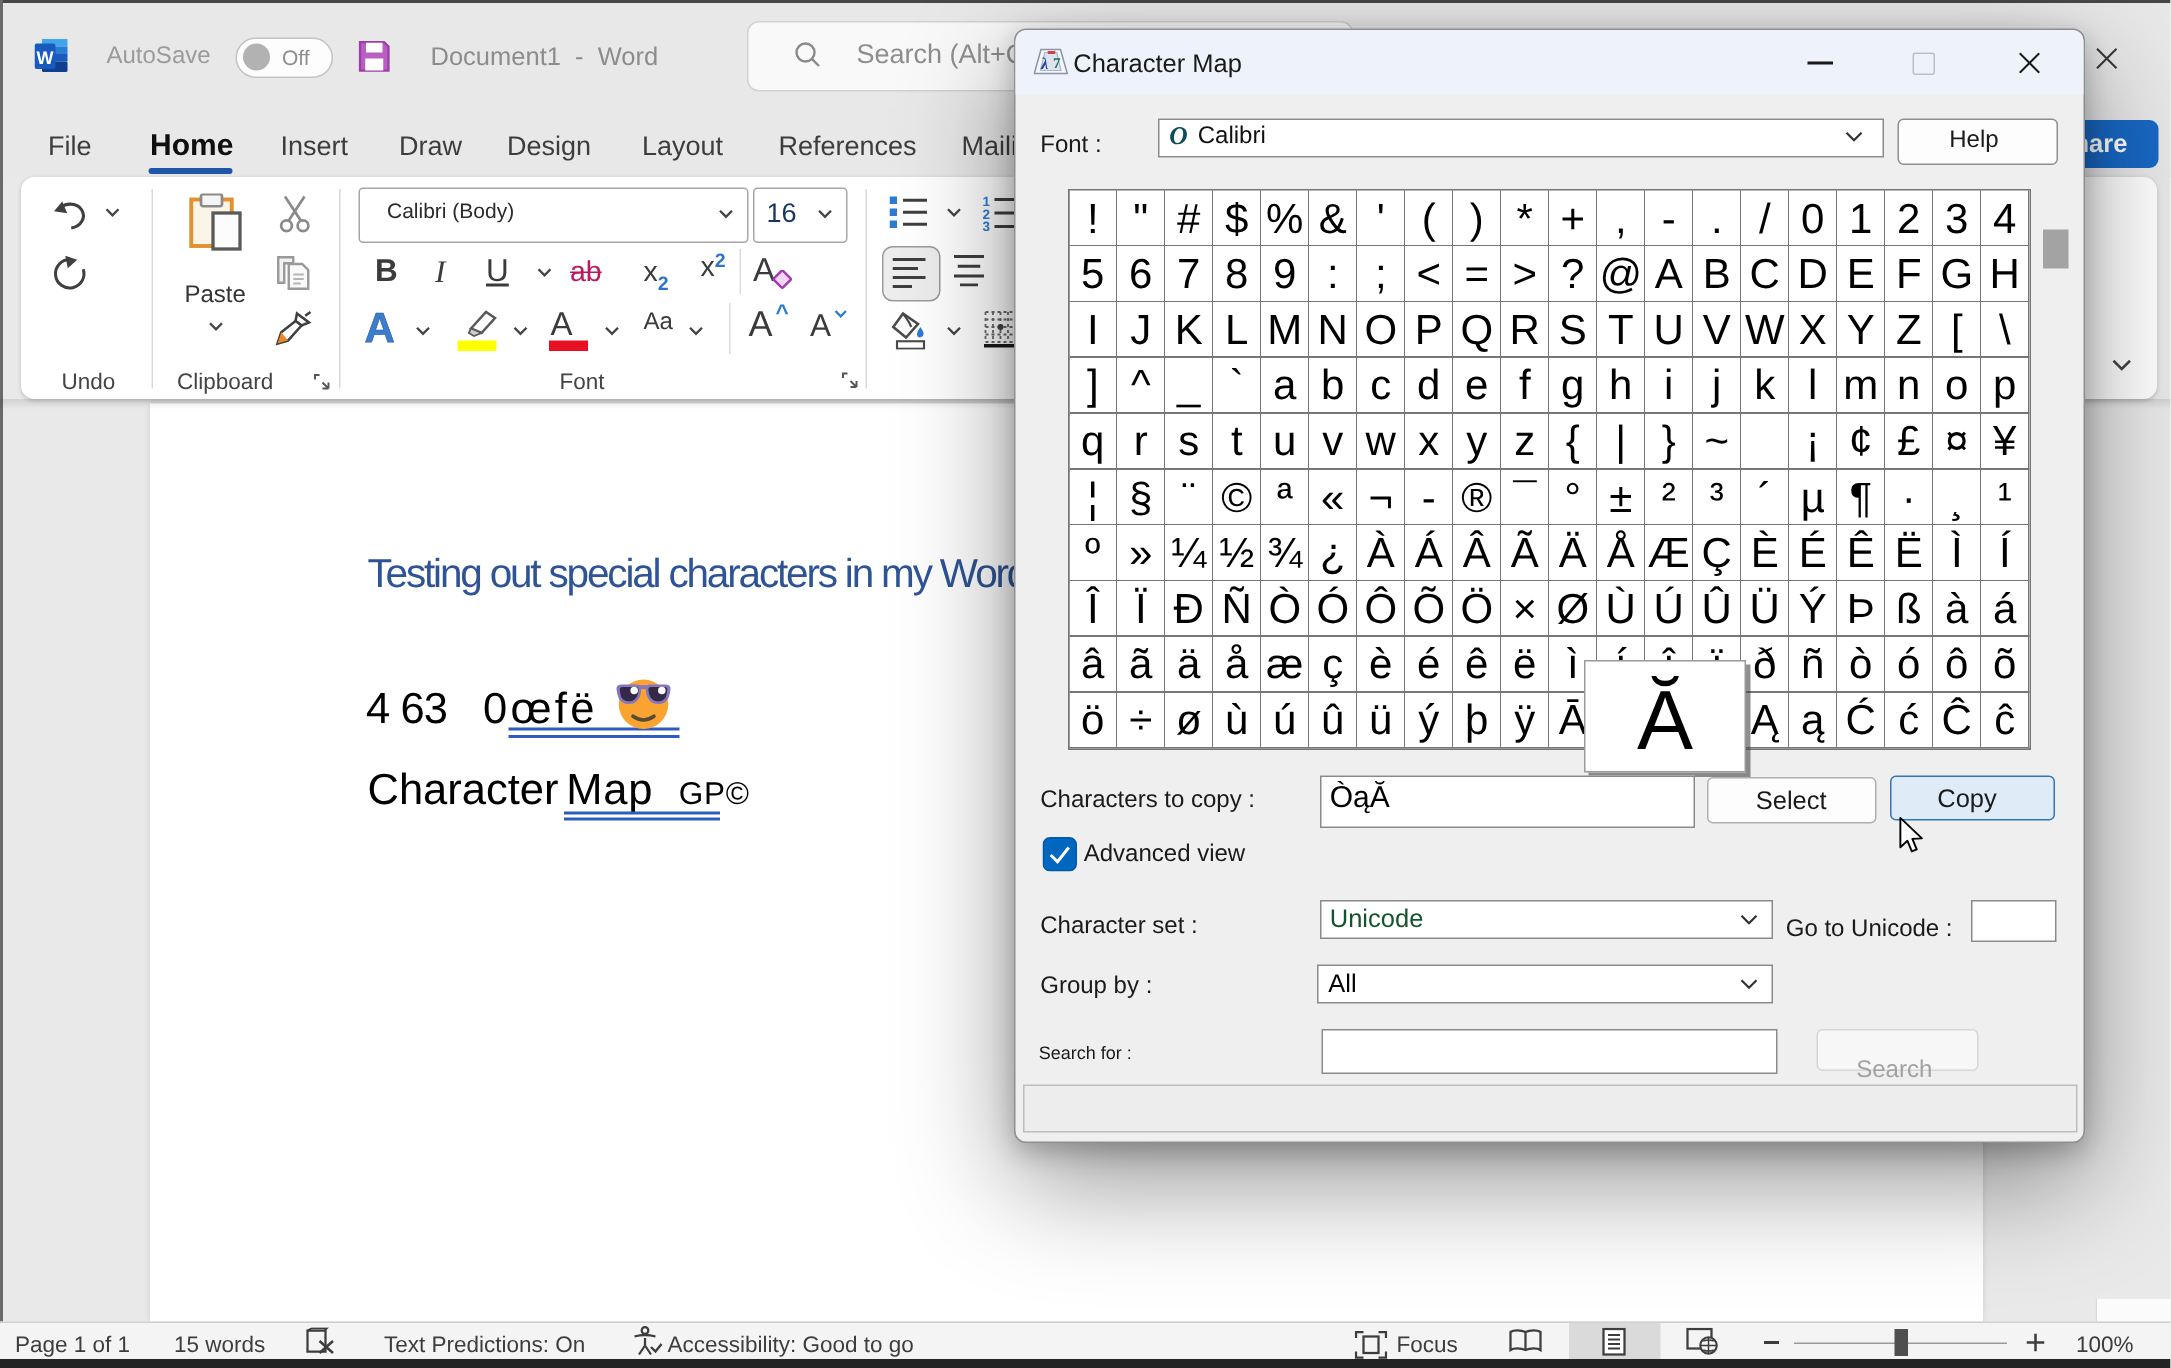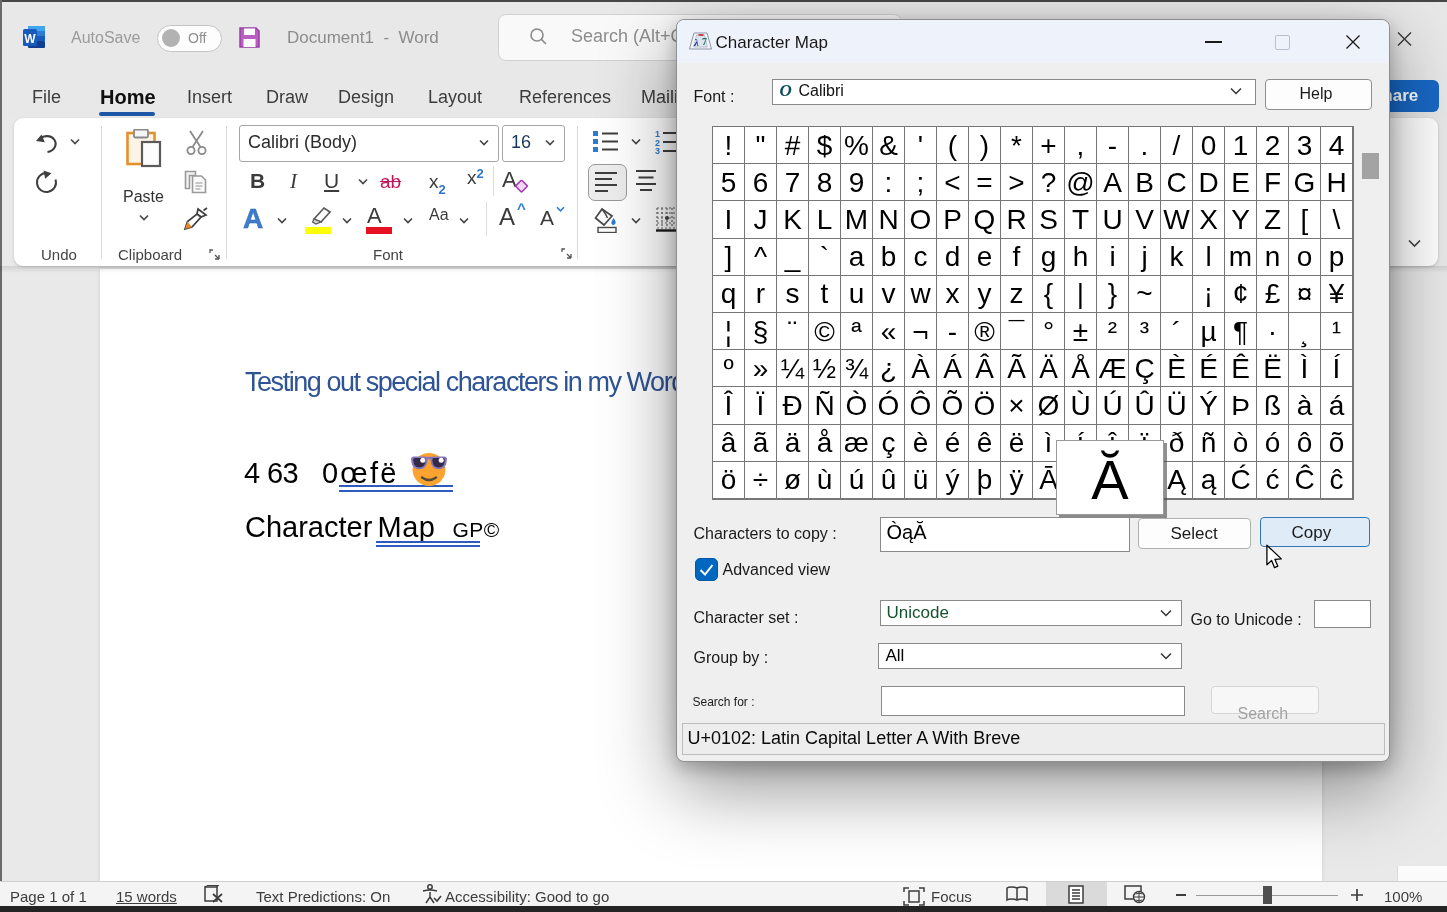--- a/index.html
+++ b/index.html
@@ -94,21 +94,21 @@
 <path d="M21.5 3.5 L25 1" stroke="#3f3f3f" stroke-width="1.7"></path>
 </svg>
 <div class="tx" style="left:118px;top:246px;font-size:15px;color:#444;">Clipboard</div>
 <svg class="a" style="left:209px;top:249px" width="11" height="11" viewBox="0 0 11 11">
 <path d="M1 4 V1 H4 M6 6 L10 10 M10 10 v-4 M10 10 h-4" stroke="#555" stroke-width="1.3" fill="none"></path>
 </svg>
 <svg class="a" style="left:561px;top:248px" width="11" height="11" viewBox="0 0 11 11">
 <path d="M1 4 V1 H4 M6 6 L10 10 M10 10 v-4 M10 10 h-4" stroke="#555" stroke-width="1.3" fill="none"></path>
 </svg>
 <div class="a" style="left:239px;top:125px;width:258px;height:35px;border:1px solid #a6a6a6;border-radius:3px;background:#fff;"></div>
-<div class="tx" style="left:248px;top:132px;font-size:18px;color:#2b2b2b;">Calibri (Body)</div>
+<div class="tx" style="left:258px;top:132px;font-size:14px;color:#2b2b2b;">Calibri (Body)</div>
 <svg class="a" style="left:478px;top:139px" width="12" height="8" viewBox="0 0 12 8">
 <path d="M2 1.5 L6 5.5 L10 1.5" fill="none" stroke="#444" stroke-width="1.6"></path>
   </svg>
 <div class="a" style="left:502px;top:125px;width:61px;height:35px;border:1px solid #a6a6a6;border-radius:3px;background:#fff;"></div>
 <div class="tx" style="left:511px;top:132px;font-size:18px;color:#17365d;">16</div>
 <svg class="a" style="left:544px;top:139px" width="12" height="8" viewBox="0 0 12 8">
 <path d="M2 1.5 L6 5.5 L10 1.5" fill="none" stroke="#444" stroke-width="1.6"></path>
   </svg>
 <div class="tx" style="left:250px;top:169px;font-size:21px;font-weight:bold;color:#3b3b3b;">B</div>
 <div class="tx" style="left:290px;top:169px;font-size:21px;font-style:italic;color:#3b3b3b;font-family:'Liberation Serif',serif;">I</div>
@@ -217,21 +217,21 @@
 </svg>
 <div class="tx" style="left:245px;top:510.5px;font-size:29px;color:#000;">Character</div>
 <div class="tx" style="left:377.5px;top:510.5px;font-size:29px;color:#000;letter-spacing:0.5px;">Map</div>
 <div class="tx" style="left:452.5px;top:518px;font-size:21px;color:#000;letter-spacing:0.5px;">GP©</div>
 <div class="a" style="left:376px;top:541px;width:104px;height:2px;background:#2d5bbf;"></div>
 <div class="a" style="left:376px;top:545px;width:104px;height:2px;background:#2d5bbf;"></div>
 <div class="a" style="left:1397px;top:866px;width:50px;height:15px;background:#fbfbfb;border-left:1px solid #dadada;"></div>
 <div class="a" style="left:0;top:881px;width:1447px;height:25px;background:#f4f4f4;border-top:1px solid #cfcfcf;box-sizing:border-box;"></div>
 <div class="a" style="left:0;top:906px;width:1447px;height:6px;background:#242424;"></div>
 <div class="tx" style="left:10px;top:888px;font-size:15px;color:#3d3d3d;">Page 1 of 1</div>
-<div class="tx" style="left:116px;top:888px;font-size:15px;color:#3d3d3d;text-decoration:underline;">15 words</div>
+<div class="tx" style="left:116px;top:888px;font-size:15px;color:#3d3d3d;">15 words</div>
 <svg class="a" style="left:203px;top:885px" width="22" height="18" viewBox="0 0 22 18">
 <path d="M2 2 h12 v14 h-12 z" fill="none" stroke="#3d3d3d" stroke-width="1.5"></path>
 <path d="M2 2 l3 -1.5 h10 l-1.5 1.5" fill="none" stroke="#3d3d3d" stroke-width="1.2"></path>
 <path d="M10 9 L19 17 M19 9 L10 17" stroke="#3d3d3d" stroke-width="1.7"></path>
 </svg>
 <div class="tx" style="left:256px;top:888px;font-size:15px;color:#3d3d3d;">Text Predictions: On</div>
 <svg class="a" style="left:421px;top:884px" width="21" height="20" viewBox="0 0 21 20">
 <circle cx="9" cy="3" r="2.2" fill="none" stroke="#3d3d3d" stroke-width="1.5"></circle>
 <path d="M2 7 Q9 5 16 7 M9 8 v5 M9 13 l-4 6 M9 13 l4 6" fill="none" stroke="#3d3d3d" stroke-width="1.5"></path>
 <path d="M13 14 l3 3 l4 -5" fill="none" stroke="#3d3d3d" stroke-width="1.6"></path>
@@ -521,16 +521,15 @@
 <div class="a" style="left:201px;top:623px;width:304px;height:26px;border:1px solid #8a8a8a;background:#fff;box-sizing:border-box;"></div>
 <div class="tx" style="left:209px;top:626px;font-size:17px;color:#000;">All</div>
 <svg class="a" style="left:482px;top:632px" width="14" height="9" viewBox="0 0 14 9">
 <path d="M2 1.5 L7 6.5 L12 1.5" fill="none" stroke="#333" stroke-width="1.5"></path>
     </svg>
 <div class="tx" style="left:16px;top:675px;font-size:12px;color:#1a1a1a;">Search for :</div>
 <div class="a" style="left:204px;top:666px;width:304px;height:30px;border:1px solid #8a8a8a;background:#fff;box-sizing:border-box;"></div>
 <div class="a" style="left:534px;top:666px;width:108px;height:28px;border:1px solid #d6d6d6;border-radius:4px;background:#f7f7f7;box-sizing:border-box;"></div>
 <div class="tx" style="left:561px;top:671px;font-size:16px;color:#a2a2a2;margin-top:14px;">Search</div>
 <div class="a" style="left:5px;top:703px;width:703px;height:32px;background:#ededed;border:1px solid #bdbdbd;box-sizing:border-box;"></div>
-<div class="tx" style="left:11px;top:708px;font-size:18px;color:#0a0a0a;">U+0102: Latin Capital Letter A With Breve</div>
 </div>
 <svg class="a" style="left:1265.5px;top:544px" width="20" height="28" viewBox="0 0 22 30">
 <path d="M1 1 L1 22.5 L6.2 17.8 L9.4 25.6 L13 24 L9.8 16.4 L16.8 16 Z" fill="#fff" stroke="#000" stroke-width="1.4" stroke-linejoin="round"></path>
 </svg>
 </body></html>

